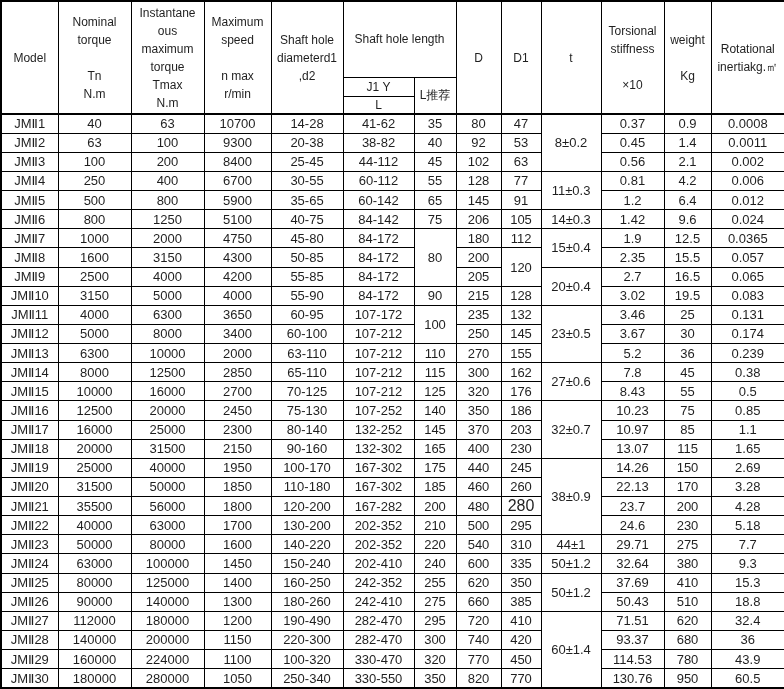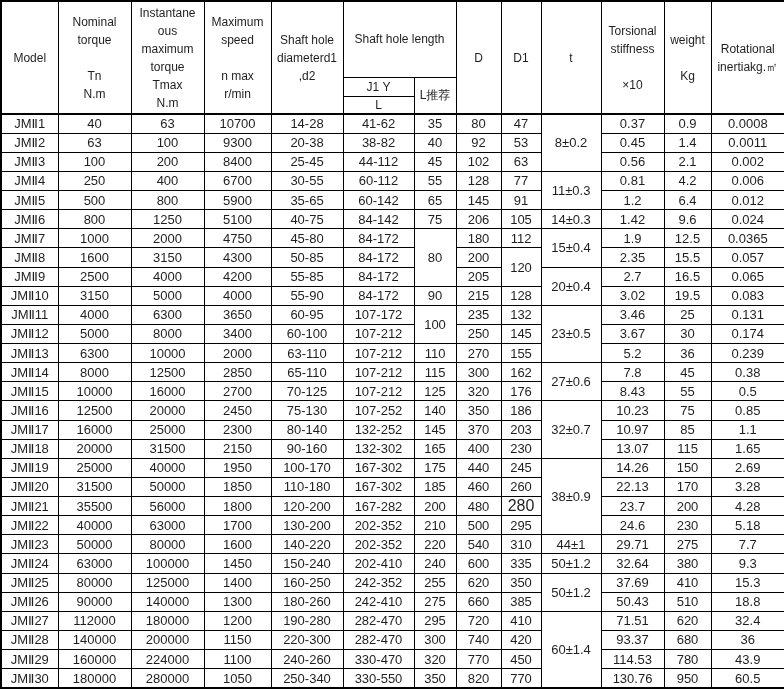--- a/index.html
+++ b/index.html
@@ -462,21 +462,21 @@
           <td>385</td>
           <td>50.43</td>
           <td>510</td>
           <td>18.8</td>
         </tr>
         <tr>
           <td>JMⅡ27</td>
           <td>112000</td>
           <td>180000</td>
           <td>1200</td>
-          <td>190-280</td>
+          <td>190-490</td>
           <td>282-470</td>
           <td>295</td>
           <td>720</td>
           <td>410</td>
           <td rowspan="4">60±1.4</td>
           <td>71.51</td>
           <td>620</td>
           <td>32.4</td>
         </tr>
         <tr>
@@ -491,21 +491,21 @@
           <td>420</td>
           <td>93.37</td>
           <td>680</td>
           <td>36</td>
         </tr>
         <tr>
           <td>JMⅡ29</td>
           <td>160000</td>
           <td>224000</td>
           <td>1100</td>
-          <td>240-260</td>
+          <td>100-320</td>
           <td>330-470</td>
           <td>320</td>
           <td>770</td>
           <td>450</td>
           <td>114.53</td>
           <td>780</td>
           <td>43.9</td>
         </tr>
         <tr>
           <td>JMⅡ30</td>

